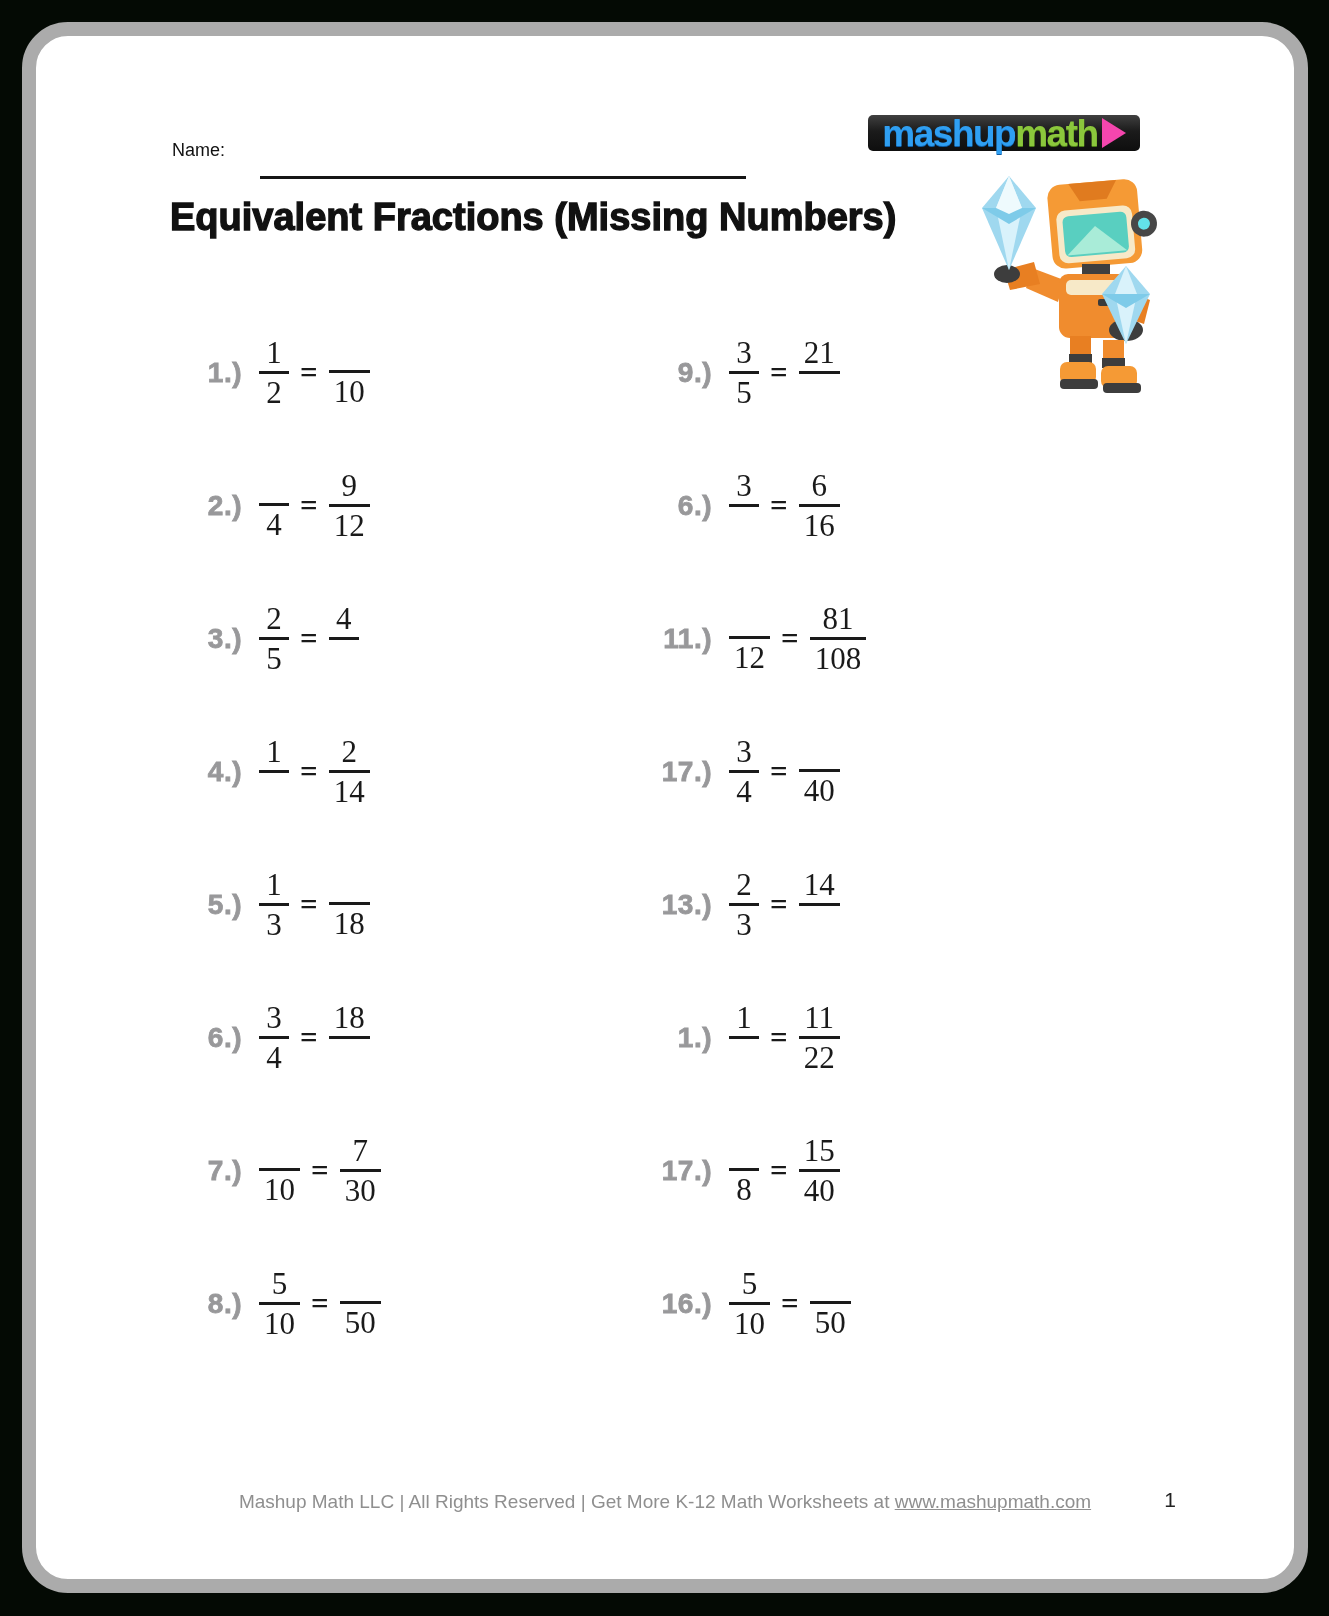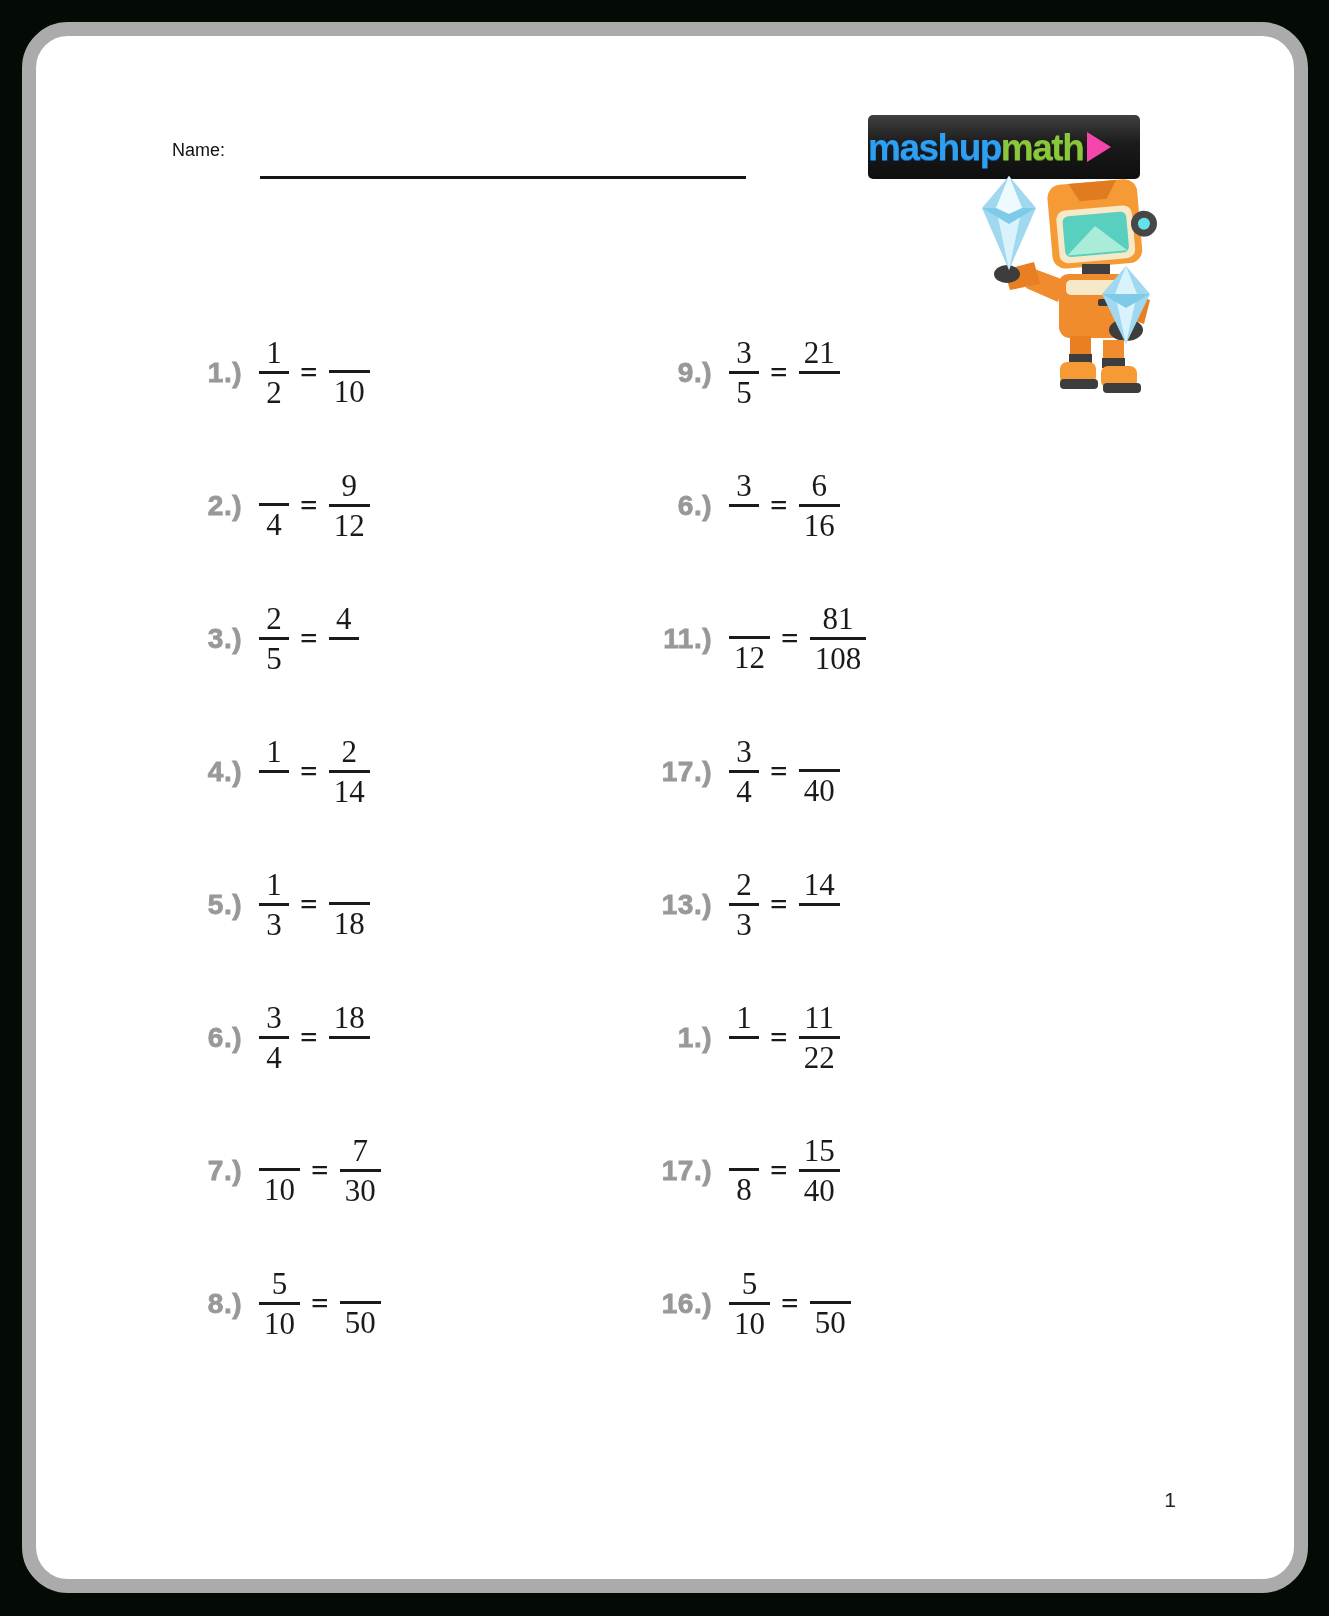--- a/index.html
+++ b/index.html
@@ -10,23 +10,23 @@
   }
   .page{
     position:absolute;left:22px;top:22px;width:1286px;height:1571px;
     box-sizing:border-box;background:#ffffff;
     border:14px solid #ababab;border-radius:46px;
   }
   .page > *{position:absolute;}
   .name-row{left:136px;top:104px;font-size:18px;color:#111;}
   .name-line{left:224px;top:140px;width:486px;height:0;border-bottom:3px solid #151515;}
   .logo{
-    left:832px;top:79px;width:272px;height:64px;
+    left:832px;top:79px;width:272px;height:36px;
     background:linear-gradient(180deg,#404040 0%,#1b1b1b 45%,#0e0e0e 100%);
-    border-radius:5px;display:flex;align-items:center;
+    border-radius:5px;display:flex;align-items:center;justify-content:center;
   }
   .logo-text{font-size:37px;font-weight:bold;letter-spacing:-1.5px;line-height:1;}
   .logo-mashup{color:#2f9ff2;text-shadow:0 1px 0 #0d5faa;}
   .logo-math{color:#8bc73c;text-shadow:0 1px 0 #4c7d17;}
   .logo-triangle{
     width:0;height:0;margin-left:4px;
     border-left:24px solid #f546ae;
     border-top:15px solid transparent;border-bottom:15px solid transparent;
   }
   .robot{left:938px;top:132px;width:205px;height:235px;}
@@ -121,20 +121,21 @@
     <rect x="129" y="172" width="21" height="22" fill="#f08c2e"></rect>
     <rect x="95" y="186" width="23" height="10" fill="#3d3d3d"></rect>
     <rect x="128" y="190" width="23" height="10" fill="#3d3d3d"></rect>
 
     <rect x="86" y="194" width="36" height="22" rx="7" fill="#f59a35"></rect>
     <rect x="86" y="211" width="38" height="10" rx="4" fill="#3d3d3d"></rect>
     <rect x="127" y="198" width="36" height="22" rx="7" fill="#f59a35"></rect>
     <rect x="129" y="215" width="38" height="10" rx="4" fill="#3d3d3d"></rect>
   </svg>
 
+  <h1 class="title">Equivalent Fractions (Missing Numbers)</h1>
 
 
   <div class="problems">
 
     <div class="problem">
       <span class="pnum">1.)</span>
       <span class="equation">
         <span class="frac">
             <span class="fr-n">1</span>
             <span class="fr-d">2</span>
@@ -367,16 +368,19 @@
         <span class="eq">=</span>
         <span class="frac">
             <span class="fr-n"></span>
             <span class="fr-d">50</span>
           </span>
       </span>
     </div>
 
   </div>
 
+  <div class="footer">
+    <span>Mashup Math LLC | All Rights Reserved | Get More K-12 Math Worksheets at </span><a>www.mashupmath.com</a>
+  </div>
 
   <div class="page-number">1</div>
 
 </div>
 
 </body></html>

